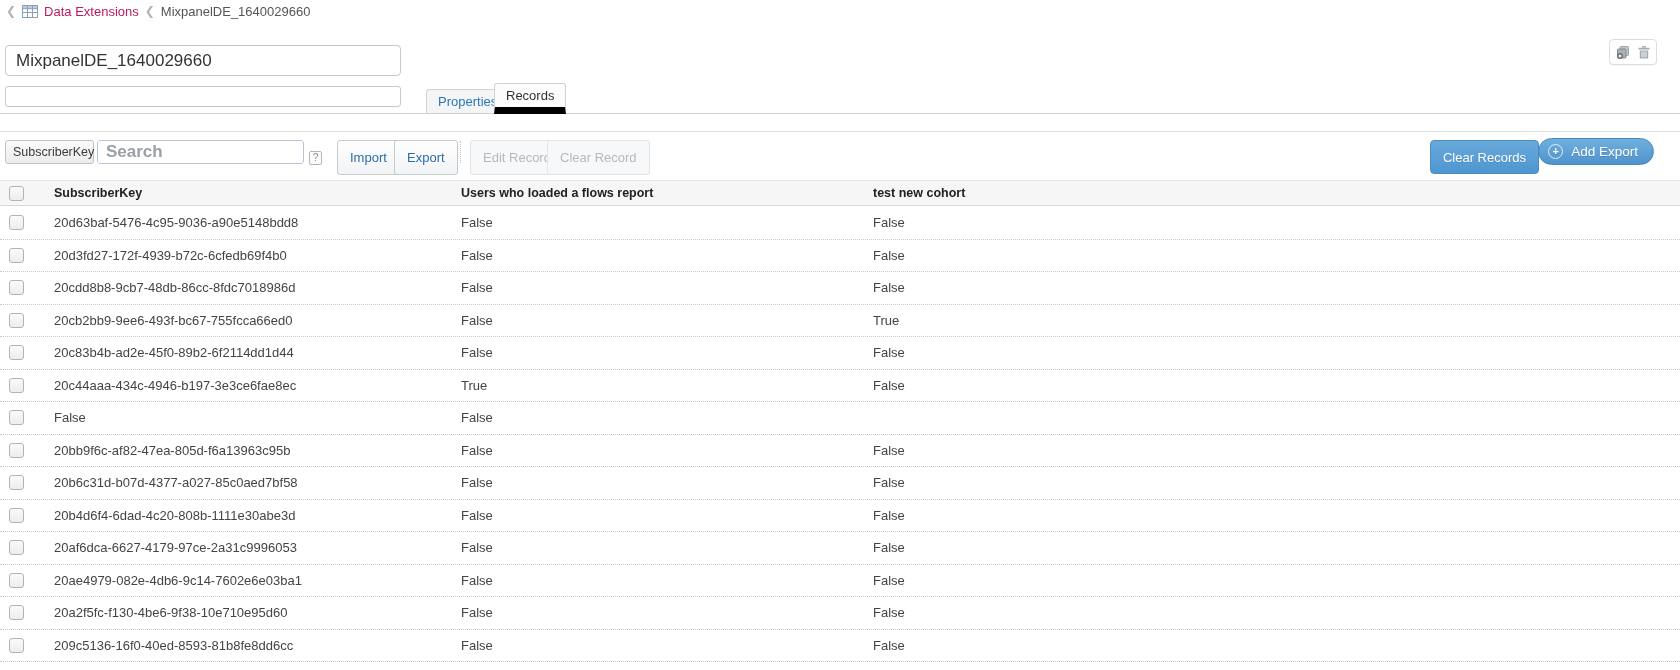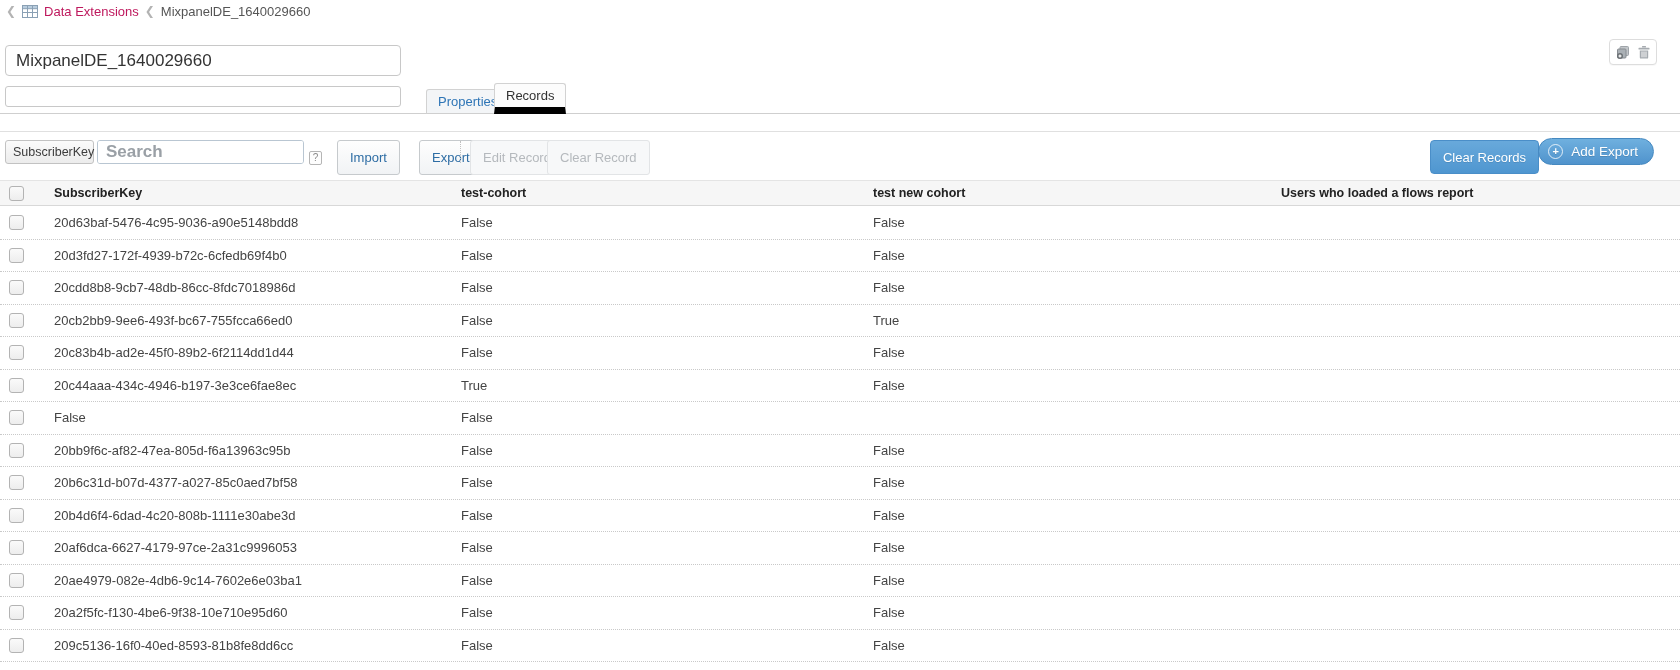--- a/index.html
+++ b/index.html
@@ -106,21 +106,21 @@
     font-size: 10px; color: #8a8a8a; text-align: center; line-height: 12px;
     cursor: pointer; background: #fdfdfd;
   }
 
   .toolbar-divider {
     position: absolute; left: 460px; top: 141px; height: 22px;
     border-left: 1px dotted #c0c0c0;
   }
 
   .btn-import { left: 337px; top: 140px; }
-  .btn-export { left: 394px; top: 140px; margin-left: 25px; }
+  .btn-export { left: 394px; top: 140px; }
   .btn-edit-record  { left: 470px; top: 140px; }
   .btn-clear-record { left: 547px; top: 140px; }
 
   .btn-clear-records {
     position: absolute; right: 141px; top: 140px; height: 30px;
     display: inline-flex; align-items: center; padding: 16px 12px;
     background: linear-gradient(#68a9db, #4f96d0);
     border: 1px solid #4a8ec8; border-radius: 4px;
     color: #fff; font-size: 13px; cursor: pointer;
     text-shadow: 0 1px 0 rgba(0,0,0,0.1);
@@ -247,23 +247,22 @@
 <div class="btn-add-record">
   <span class="plus-circle">+</span>
   <span>Add Export</span>
 </div>
 
 <div class="thead grid-cols">
   <div class="c-check">
     <span class="checkbox"></span>
   </div>
   <div class="th">SubscriberKey</div>
-  <div class="th">test-cohort</div>
+  <div class="th">Users who loaded a flows report</div>
   <div class="th">test new cohort</div>
-  <div class="th">Users who loaded a flows report</div>
 </div>
 
 <div class="tbody">
   <div class="trow grid-cols">
     <div class="cell c-check">
       <span class="checkbox"></span>
     </div>
     <div class="cell">20d63baf-5476-4c95-9036-a90e5148bdd8</div>
     <div class="cell">False</div>
     <div class="cell">False</div>

